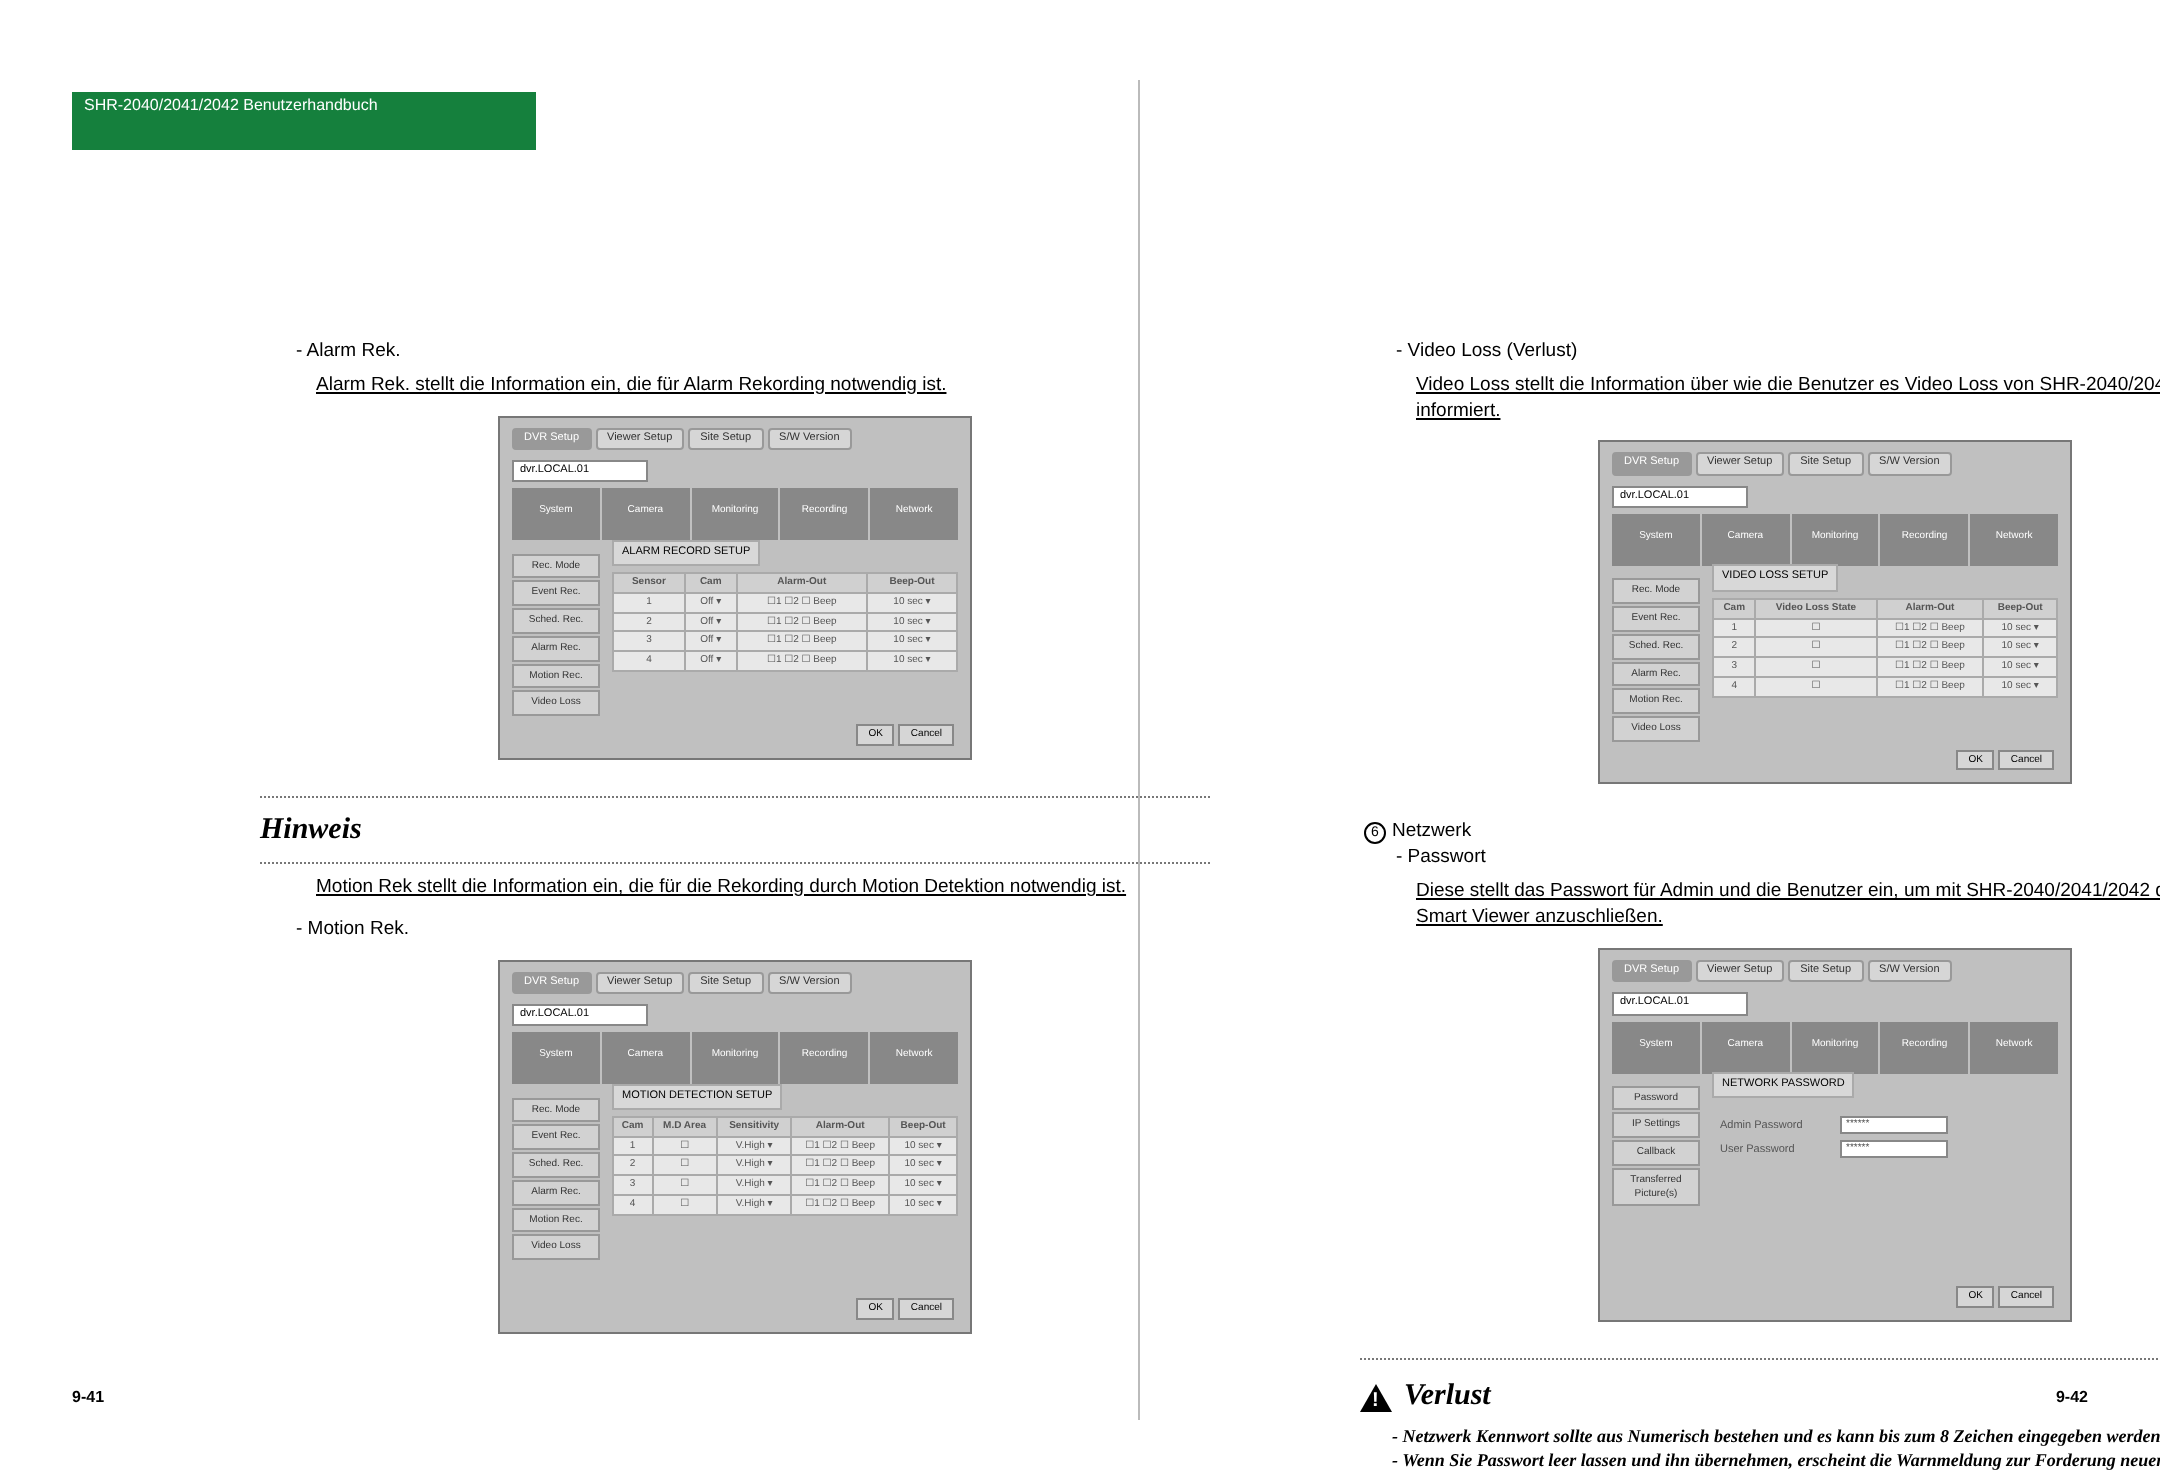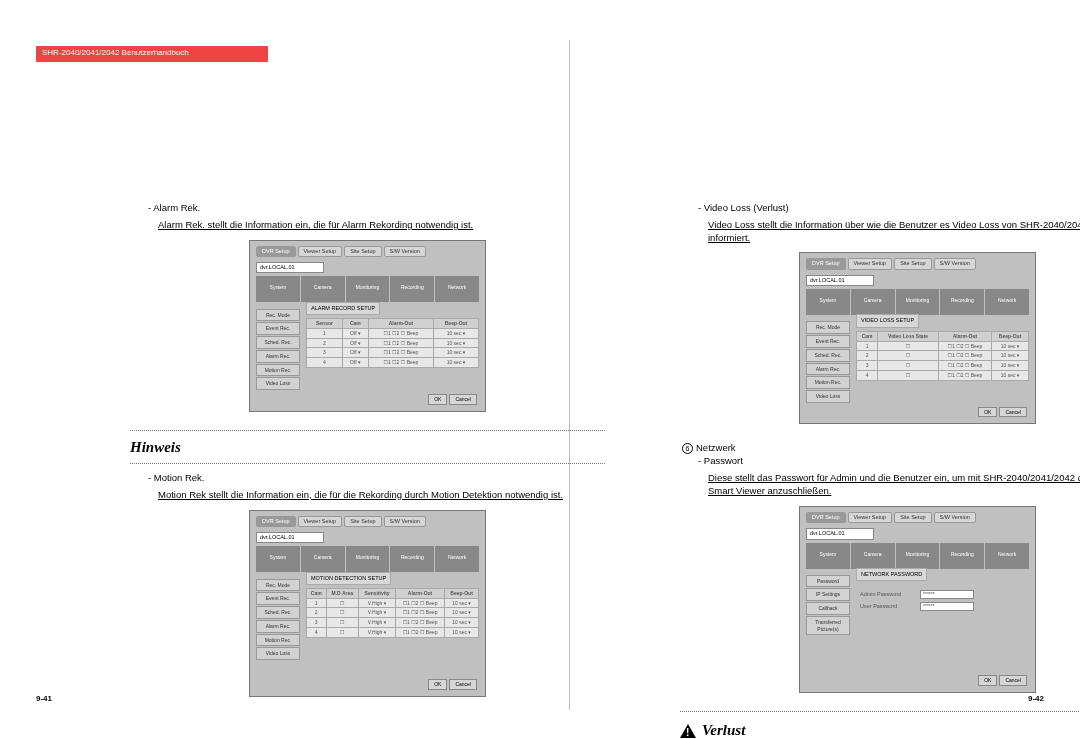--- a/index.html
+++ b/index.html
@@ -10,43 +10,42 @@
     width: 1080px;
     height: 739px;
     position: relative;
     color: #000;
   }
   .header-bar {
     position: absolute;
     top: 46px;
     left: 36px;
     width: 220px;
-    height: 16px;
-    background: #ef4444;
+    height: 29px;
+    background: #15803d;
     color: #fff;
     font-size: 8px;
     line-height: 14px;
     padding: 0 6px;
     font-family: Arial, sans-serif;
   }
   .divider {
     position: absolute;
     top: 40px;
     left: 569px;
     width: 1px;
     height: 670px;
     background: #bbb;
   }
   .page {
     position: absolute;
     width: 475px;
     font-size: 9.5px;
     line-height: 1.35;
     font-family: Arial, sans-serif;
-    margin-top: 32px;
   }
   .left-page { left: 130px; top: 170px; }
   .right-page { left: 680px; top: 170px; }
   .item { margin: 0 0 4px 18px; }
   .sub { margin-left: 28px; text-decoration: underline; }
   .screenshot {
     width: 235px;
     height: 170px;
     background: #c0c0c0;
     margin: 8px auto 18px auto;
@@ -300,22 +299,22 @@
     <div class="sh-okcancel">
       <div class="b">OK</div>
       <div class="b">Cancel</div>
     </div>
   </div>
 
   <hr class="hr-dotted">
   <div class="heading">Hinweis</div>
   <hr class="hr-dotted">
 
+  <div class="item sub">Motion Rek stellt die Information ein, die für die Rekording durch Motion Detektion notwendig ist.</div>
   <div class="item" style="margin-top:8px">- Motion Rek.</div>
-  <div class="item sub">Motion Rek stellt die Information ein, die für die Rekording durch Motion Detektion notwendig ist.</div>
 
   <div class="screenshot screenshot-tall">
     <div class="sh-tabs">
       <span class="tab dark">DVR Setup</span>
       <span class="tab">Viewer Setup</span>
       <span class="tab">Site Setup</span>
       <span class="tab">S/W Version</span>
     </div>
     <div class="sh-dropdown">dvr.LOCAL.01</div>
     <div class="sh-navrow">

